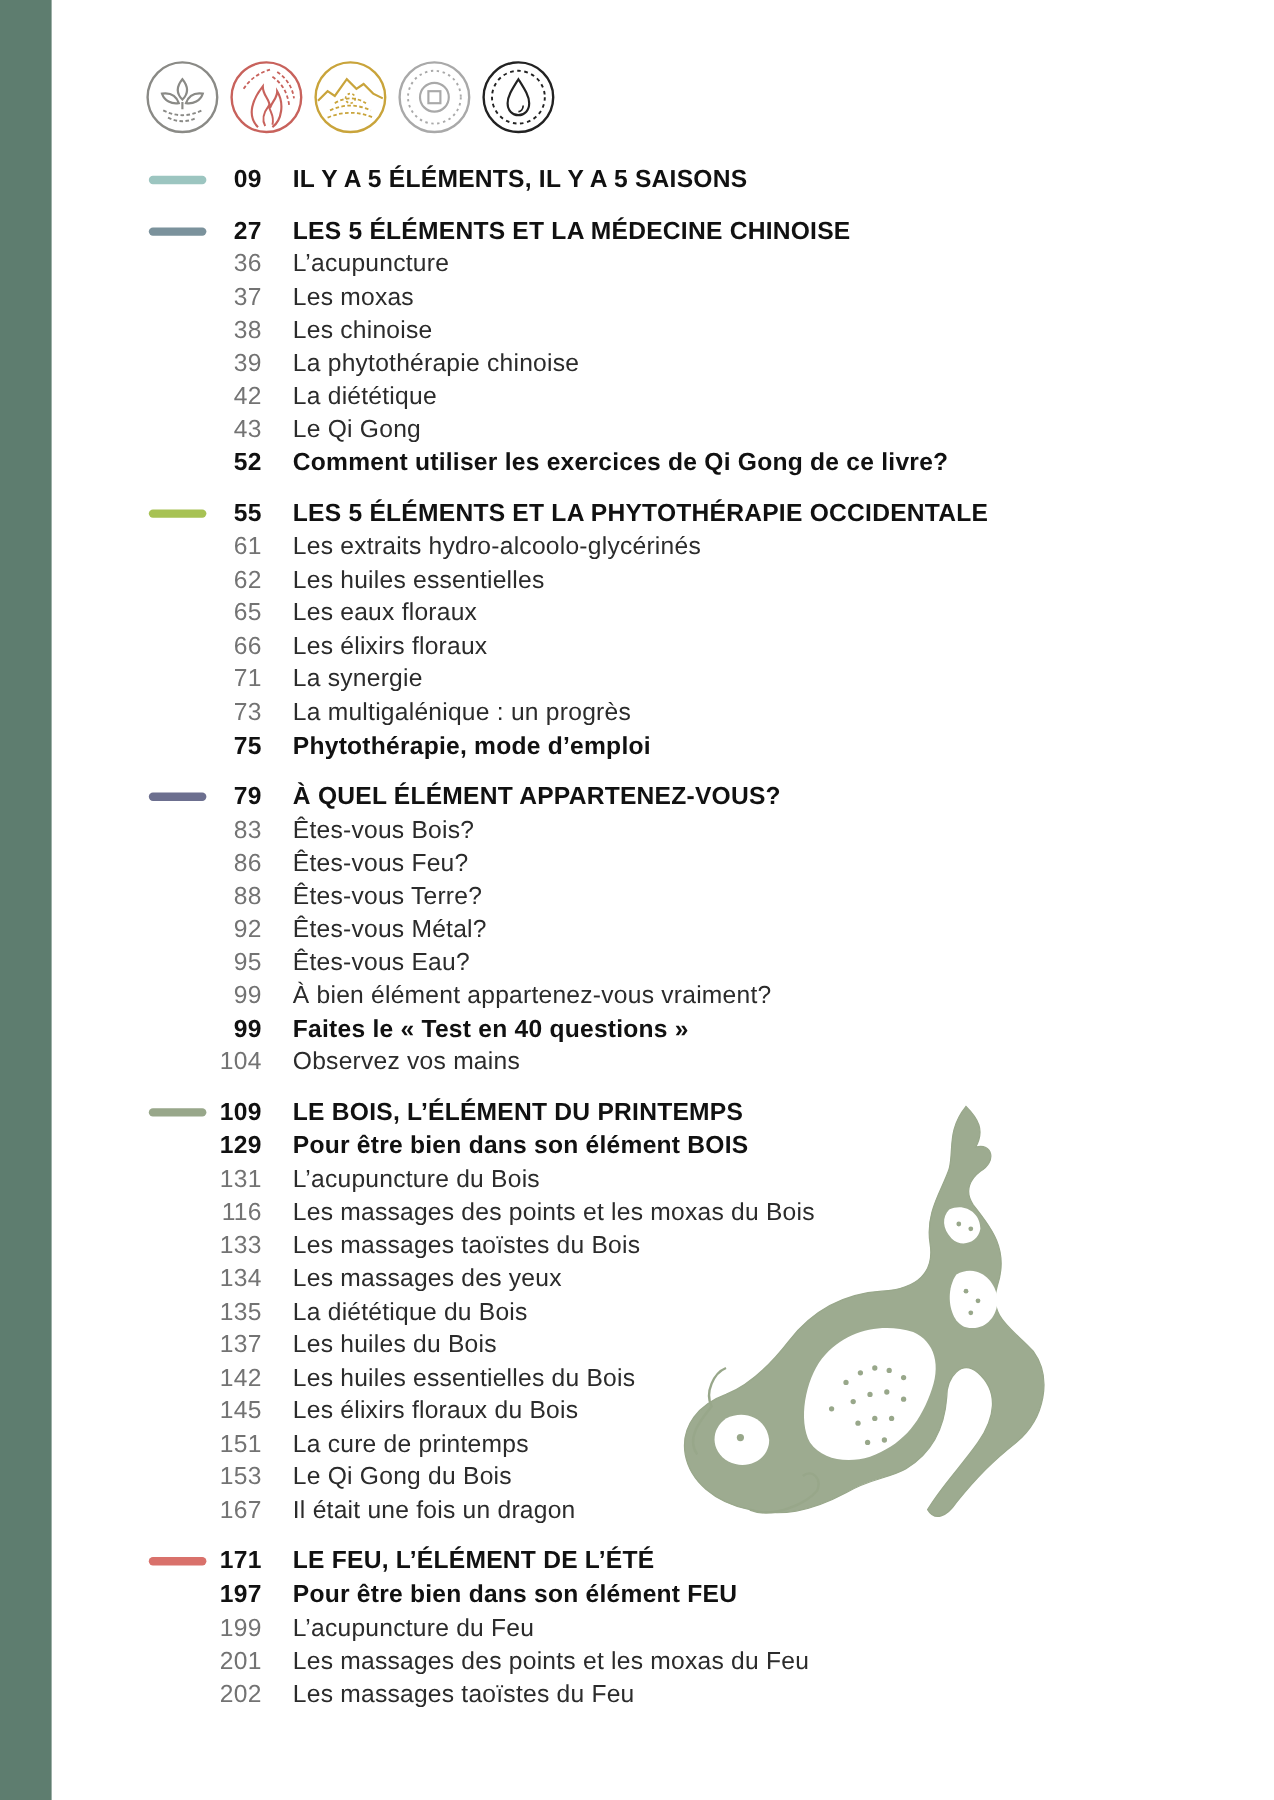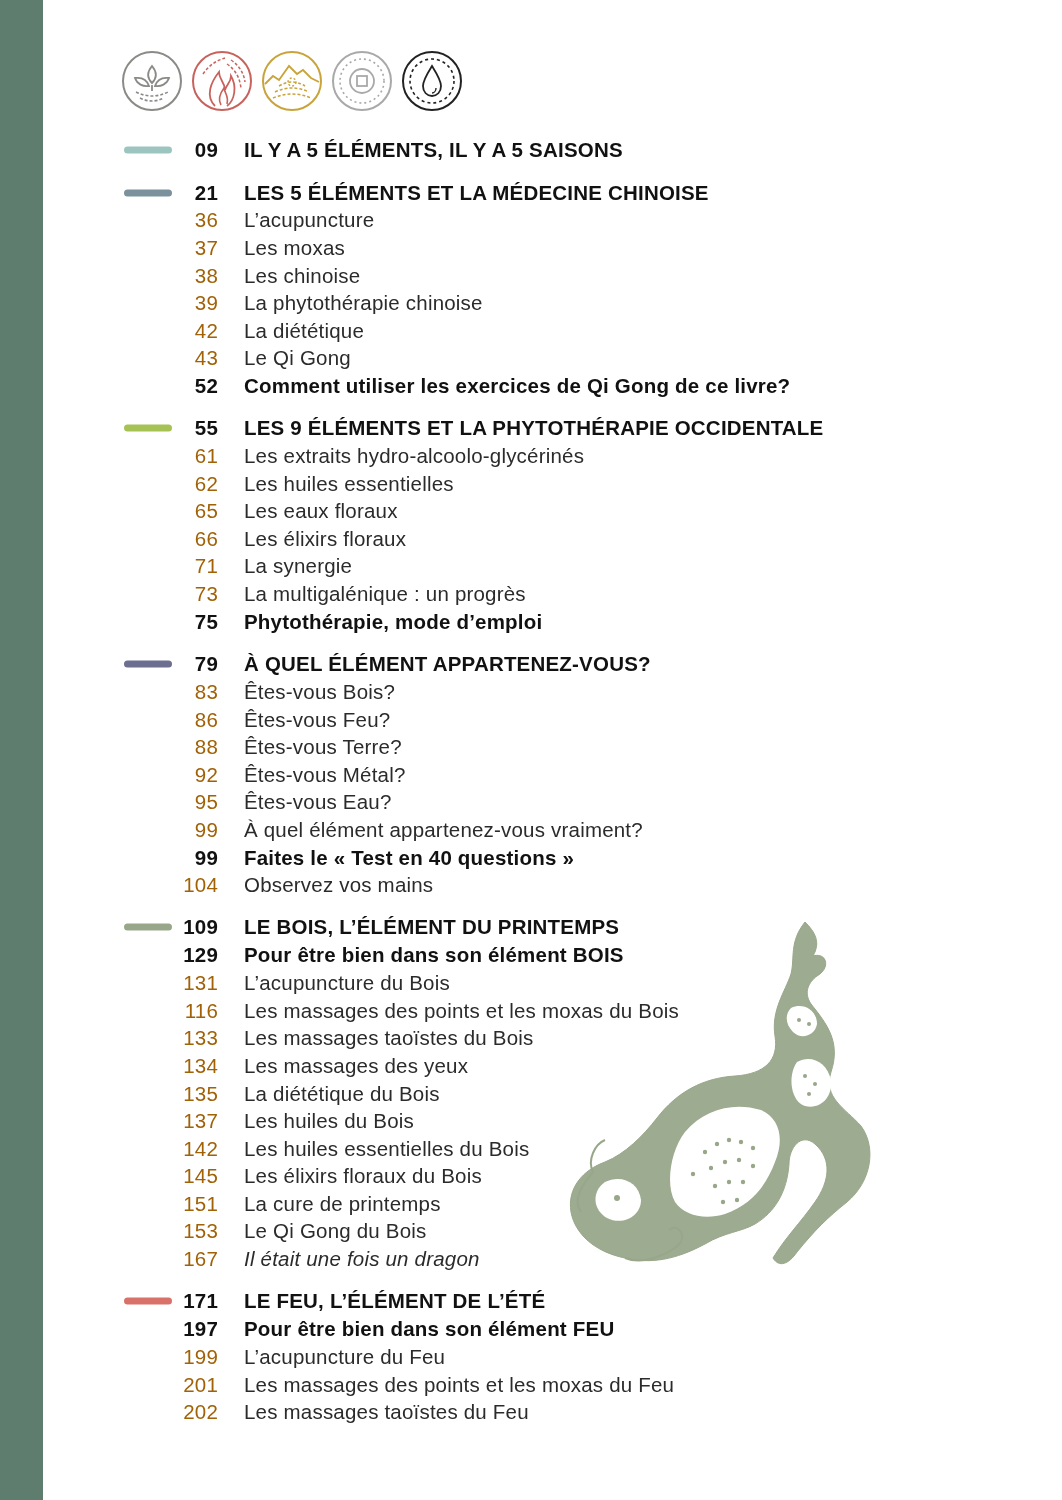--- a/index.html
+++ b/index.html
@@ -21,28 +21,28 @@
   .row {
     position:absolute; left:0; height:28px; display:flex; align-items:center;
     font-size:20.5px; letter-spacing:0.2px; white-space:nowrap;
   }
   .row .bar {
     position:absolute; left:124px; width:48px; height:7px; border-radius:4px;
     top:50%; transform:translateY(-50%);
   }
   .row .num {
     position:absolute; left:150px; width:68px; text-align:right;
-    color:#a16207;
+    color:#737373;
   }
   .row .title {
     position:absolute; left:244px; color:#2b2b2b;
   }
   .row.major .num, .row.major .title { font-weight:bold; color:#111; }
   .row.bold .num, .row.bold .title { font-weight:bold; color:#111; }
-  .row.italic .title { font-style:italic; }
+  .row.italic .title { }
   .row .title { font-weight:normal; }
   .dragon {
     position:absolute; left:565px; top:912px; width:318px; height:362px;
   }
 </style>
 </head>
 <body>
 
 <div class="spine"></div>
 
@@ -92,21 +92,21 @@
 </div>
 
 <div class="toc" id="toc">
     <div class="row major" style="top: 136px;">
       <span class="bar" style="background: rgb(156, 197, 192);"></span>
       <span class="num">09</span>
       <span class="title">IL Y A 5 ÉLÉMENTS, IL Y A 5 SAISONS</span>
     </div>
     <div class="row major" style="top: 179px;">
       <span class="bar" style="background: rgb(123, 146, 156);"></span>
-      <span class="num">21</span>
+      <span class="num">27</span>
       <span class="title">LES 5 ÉLÉMENTS ET LA MÉDECINE CHINOISE</span>
     </div>
     <div class="row normal" style="top: 206px;">
       <span class="num">36</span>
       <span class="title">L’acupuncture</span>
     </div>
     <div class="row normal" style="top: 234px;">
       <span class="num">37</span>
       <span class="title">Les moxas</span>
     </div>
@@ -126,21 +126,21 @@
       <span class="num">43</span>
       <span class="title">Le Qi Gong</span>
     </div>
     <div class="row bold" style="top: 372px;">
       <span class="num">52</span>
       <span class="title">Comment utiliser les exercices de Qi Gong de ce livre?</span>
     </div>
     <div class="row major" style="top: 414px;">
       <span class="bar" style="background: rgb(167, 194, 84);"></span>
       <span class="num">55</span>
-      <span class="title">LES 9 ÉLÉMENTS ET LA PHYTOTHÉRAPIE OCCIDENTALE</span>
+      <span class="title">LES 5 ÉLÉMENTS ET LA PHYTOTHÉRAPIE OCCIDENTALE</span>
     </div>
     <div class="row normal" style="top: 442px;">
       <span class="num">61</span>
       <span class="title">Les extraits hydro-alcoolo-glycérinés</span>
     </div>
     <div class="row normal" style="top: 470px;">
       <span class="num">62</span>
       <span class="title">Les huiles essentielles</span>
     </div>
     <div class="row normal" style="top: 497px;">
@@ -183,21 +183,21 @@
     <div class="row normal" style="top: 761px;">
       <span class="num">92</span>
       <span class="title">Êtes-vous Métal?</span>
     </div>
     <div class="row normal" style="top: 788px;">
       <span class="num">95</span>
       <span class="title">Êtes-vous Eau?</span>
     </div>
     <div class="row normal" style="top: 816px;">
       <span class="num">99</span>
-      <span class="title">À quel élément appartenez-vous vraiment?</span>
+      <span class="title">À bien élément appartenez-vous vraiment?</span>
     </div>
     <div class="row bold" style="top: 844px;">
       <span class="num">99</span>
       <span class="title">Faites le « Test en 40 questions »</span>
     </div>
     <div class="row normal" style="top: 871px;">
       <span class="num">104</span>
       <span class="title">Observez vos mains</span>
     </div>
     <div class="row major" style="top: 913px;">

